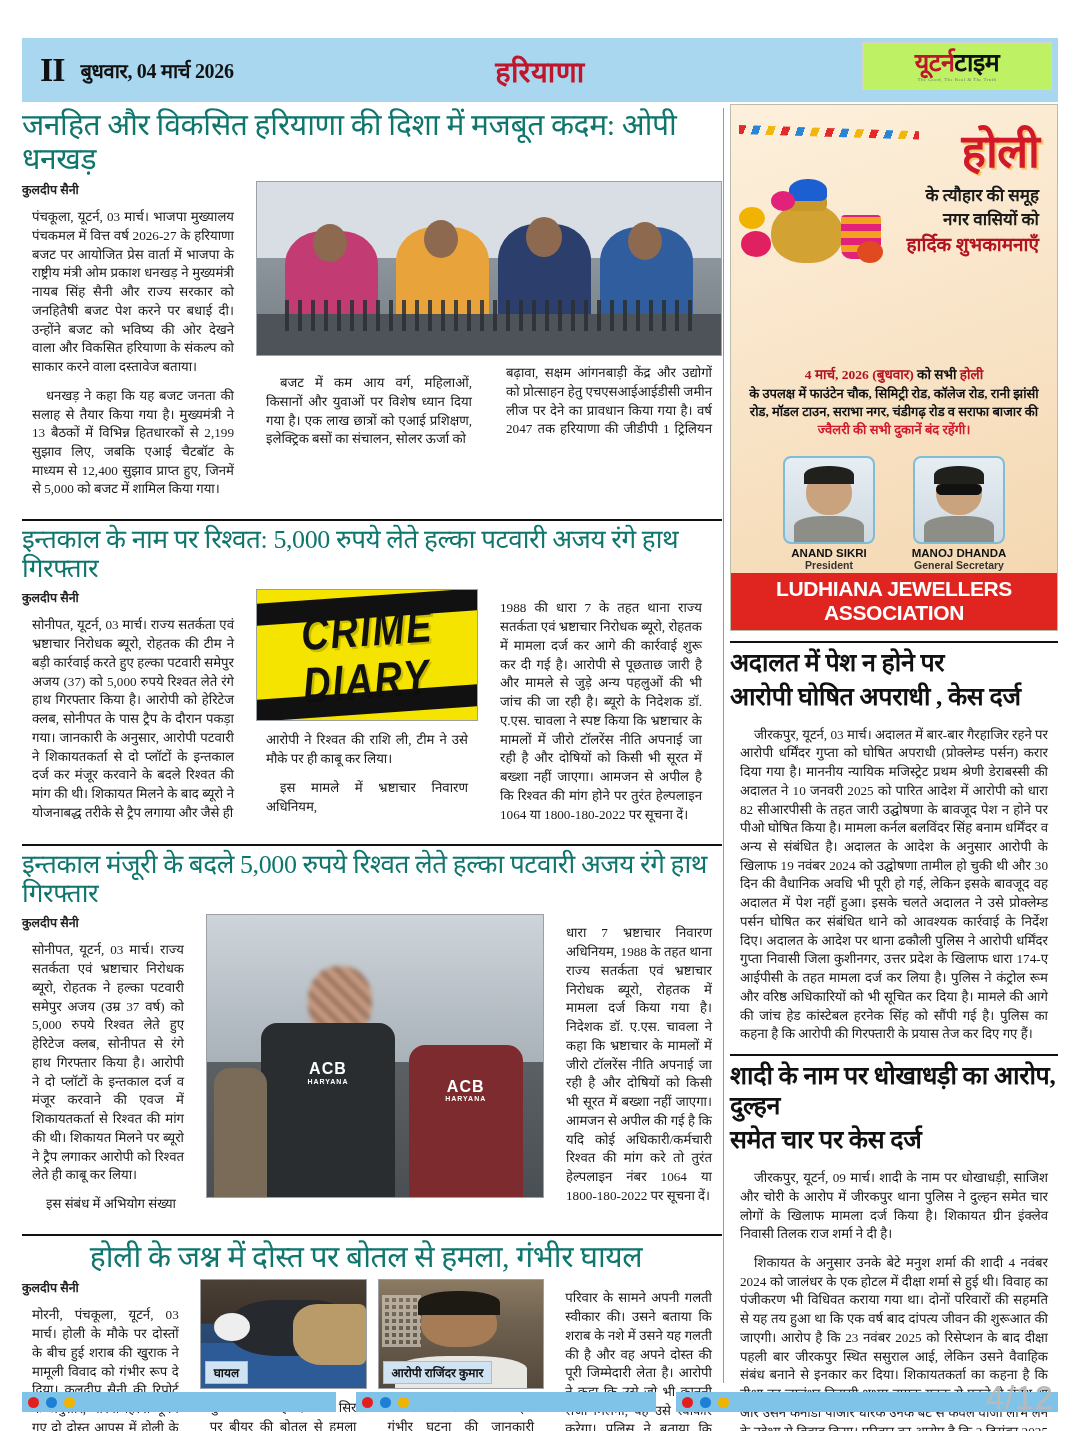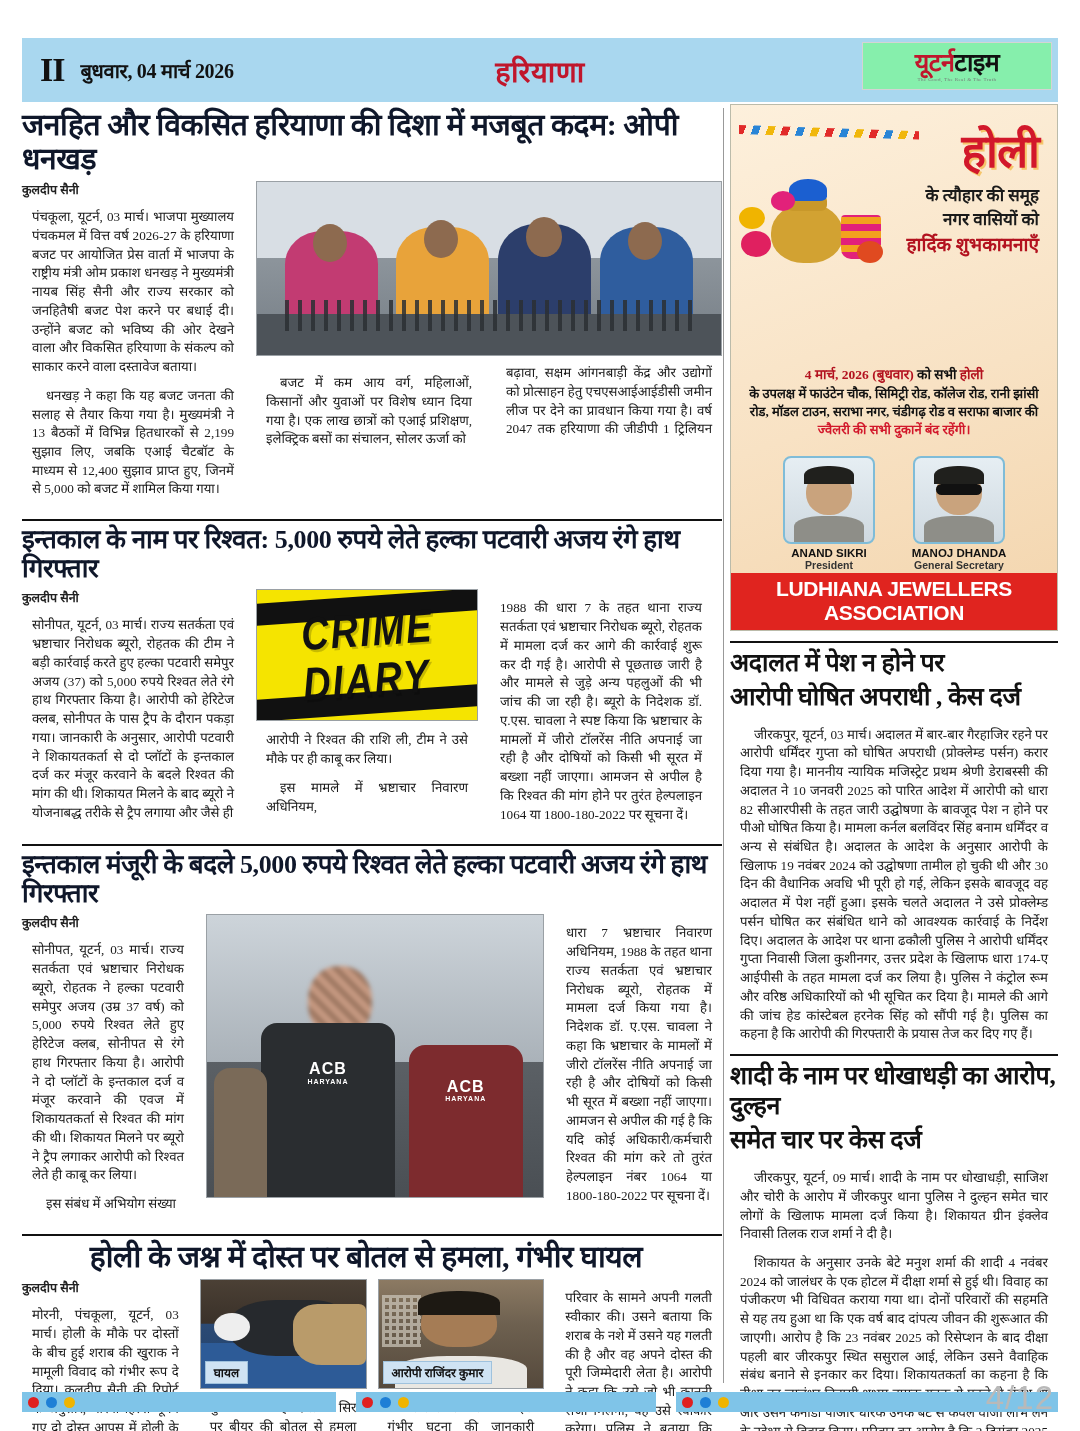--- a/index.html
+++ b/index.html
@@ -31,36 +31,36 @@
     font-size: 20px; font-weight: bold; color: #111;
     margin-left: 16px; letter-spacing: -0.3px;
   }
   .mh-section {
     position: absolute; left: 0; right: 0; text-align: center;
     font-size: 29px; font-weight: bold; color: #c0162c;
     letter-spacing: 0.5px;
   }
   .mh-logo {
     position: absolute; right: 6px; top: 4px;
-    width: 190px; height: 48px; background: #86efac;
+    width: 190px; height: 48px; background: #bef264;
     border: 1px solid #d4d4d4;
     display: flex; flex-direction: column;
     align-items: center; justify-content: center;
   }
   .mh-logo .l1 { font-size: 25px; font-weight: bold; color: #111; line-height: 1; letter-spacing: -0.5px;}
   .mh-logo .l1 .red { color: #c0162c; }
   .mh-logo .l2 { font-size: 5px; color: #777; margin-top: 2px; letter-spacing: 0.4px;}
 
   
   .col-left  { position: absolute; left: 22px;  top: 104px; width: 700px; }
   .col-right { position: absolute; left: 730px; top: 104px; width: 328px; }
   .vrule { position: absolute; left: 723px; top: 108px; width: 1px; height: 1275px; background: #999; }
   h1.headline {
     margin: 0; padding: 4px 12px 6px 0;
-    font-size: 30px; font-weight: bold; color: #0f172a;
+    font-size: 30px; font-weight: normal; color: #0f766e;
     line-height: 1.12; letter-spacing: -0.4px;
   }
   h1.headline.small { font-size: 26px; }
   h2.headline-r {
     margin: 0; padding: 5px 0 4px 0;
     font-size: 25px; font-weight: bold; color: #111;
     line-height: 1.2; letter-spacing: -0.3px;
   }
   .byline { font-size: 12.5px; font-weight: bold; color: #222; margin-bottom: 1px; }
   .body-text {

